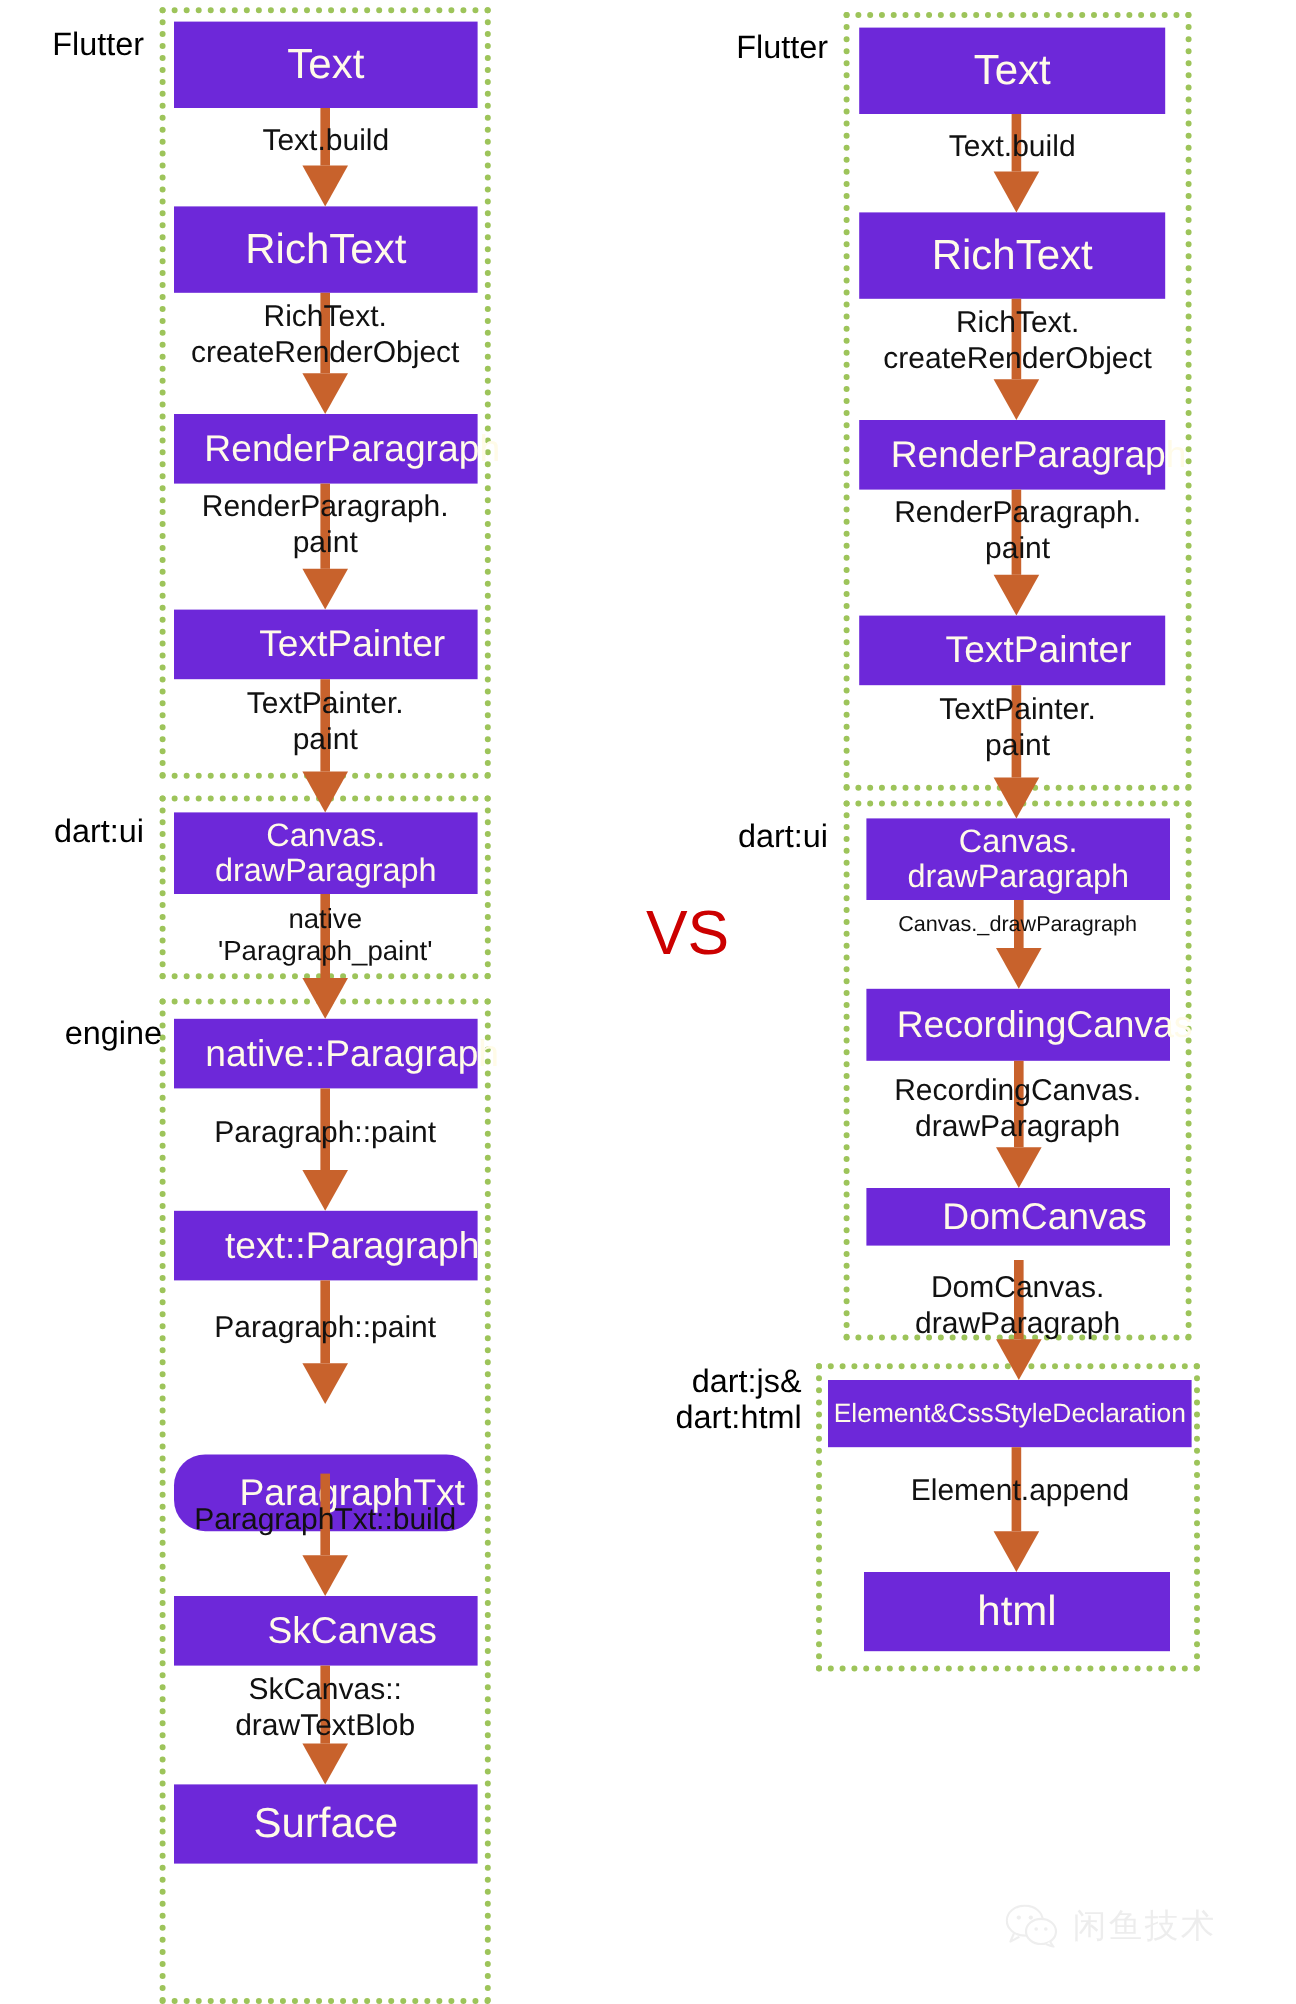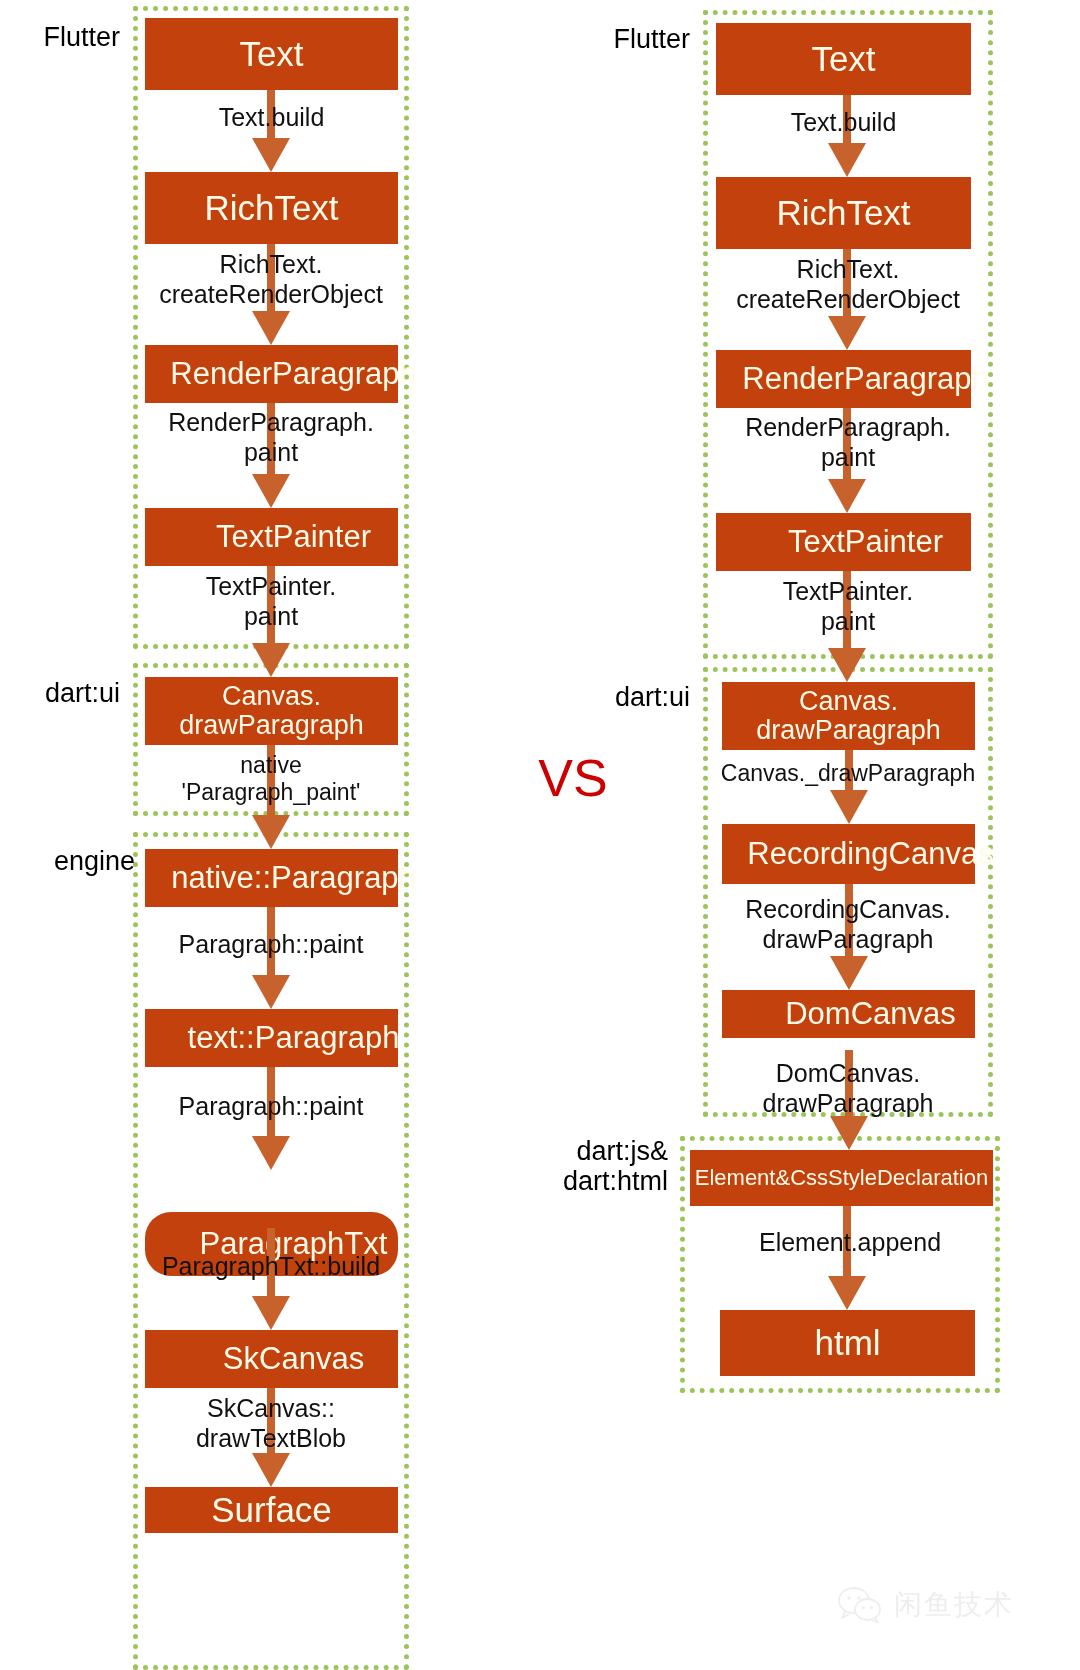--- a/index.html
+++ b/index.html
@@ -30,21 +30,21 @@
     color: #000000;
     line-height: 1.12;
     text-align: right;
     white-space: pre-line;
     font-family: "Liberation Sans", sans-serif;
   }
 
   
   .node {
     position: absolute;
-    background: #c2410c;
+    background: #6d28d9;
     color: #fffbe8;
     display: flex;
     align-items: center;
     justify-content: center;
     text-align: center;
     box-sizing: border-box;
     line-height: 1.08;
     white-space: pre-line;
     overflow: visible;
   }
@@ -138,21 +138,21 @@
 drawParagraph</div>
 
 <div class="node sz-lg" style="left:145px; top:849px; width:253px; height:58px;">native::Paragraph</div>
 
 <div class="node sz-lg" style="left:145px; top:1009px; width:253px; height:58px;">text::Paragraph</div>
 
 <div class="node sz-lg" style="left:145px; top:1212px; width:253px; height:64px;border-radius:26px;">ParagraphTxt</div>
 
 <div class="node sz-lg" style="left:145px; top:1330px; width:253px; height:58px;">SkCanvas</div>
 
-<div class="node sz-xl" style="left:145px; top:1487px; width:253px; height:46px;">Surface</div>
+<div class="node sz-xl" style="left:145px; top:1487px; width:253px; height:66px;">Surface</div>
 
 <div class="arrow" style="left:252px; top:90px; width:38px; height:82px;">
   <div class="shaft" style="height:48px;"></div>
   <div class="head"></div>
 </div>
 <div class="arrow" style="left:252px; top:244px; width:38px; height:101px;">
   <div class="shaft" style="height:67px;"></div>
   <div class="head"></div>
 </div>
 <div class="arrow" style="left:252px; top:403px; width:38px; height:105px;">
@@ -263,21 +263,21 @@
   <div class="head"></div>
 </div>
 
 <div class="edge-label" style="left:716px; top:108px; width:255px;">Text.build</div>
 <div class="edge-label" style="left:703px; top:255px; width:290px;">RichText.
 createRenderObject</div>
 <div class="edge-label" style="left:703px; top:413px; width:290px;">RenderParagraph.
 paint</div>
 <div class="edge-label" style="left:703px; top:577px; width:290px;">TextPainter.
 paint</div>
-<div class="edge-label" style="left:698px; top:760px; width:300px; font-size:23px;">Canvas._drawParagraph</div>
+<div class="edge-label" style="left:698px; top:760px; width:300px; font-size:18px;">Canvas._drawParagraph</div>
 <div class="edge-label" style="left:703px; top:895px; width:290px;">RecordingCanvas.
 drawParagraph</div>
 <div class="edge-label" style="left:703px; top:1059px; width:290px;">DomCanvas.
 drawParagraph</div>
 <div class="edge-label" style="left:700px; top:1228px; width:300px;">Element.append</div>
 
 <div class="watermark" style="left:838px; top:1586px;">
   <span>
     <svg width="44" height="36" viewBox="0 0 44 36" aria-hidden="true">
       <ellipse cx="16" cy="13.5" rx="15" ry="12.5" fill="none" stroke="#d8d8d8" stroke-width="1.8"></ellipse>

